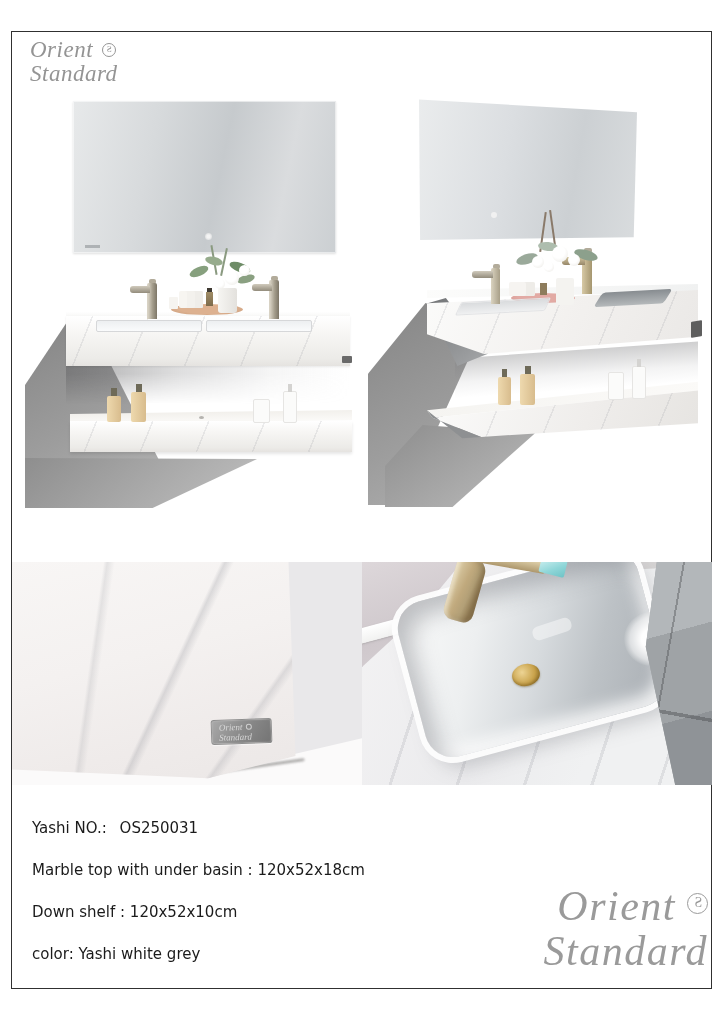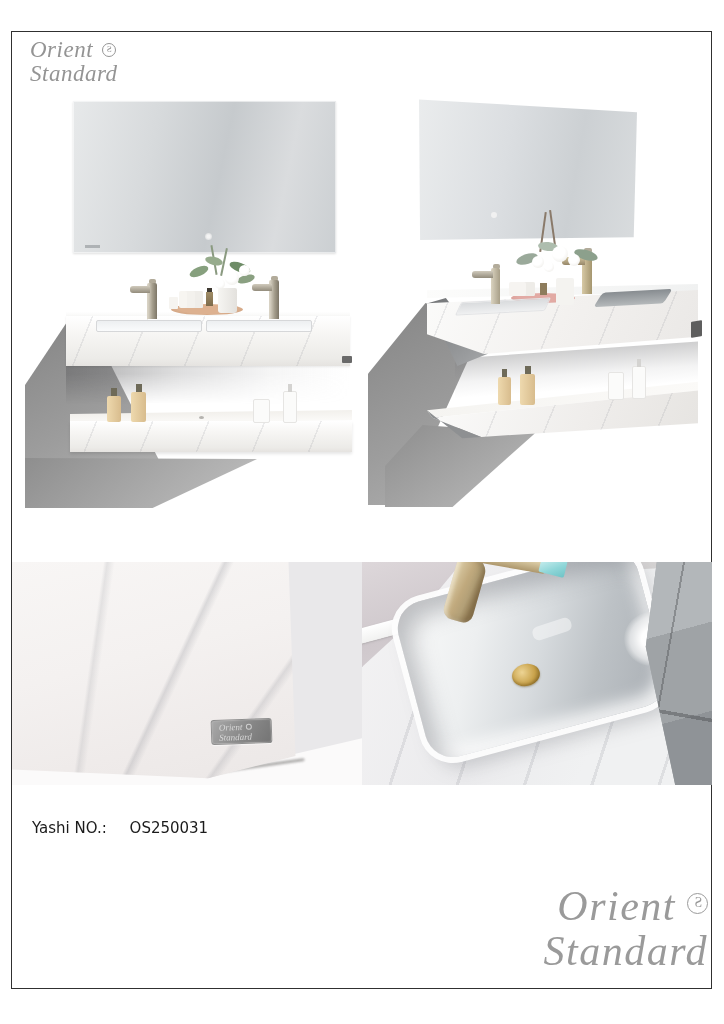--- a/index.html
+++ b/index.html
@@ -200,21 +200,21 @@
       linear-gradient(#9fa3a6,#9fa3a6);
     background-blend-mode:normal;}
   .d2-tiles::after{content:"";position:absolute;inset:0;
     background-image:linear-gradient(100deg,transparent 0 48%,rgba(75,77,80,.4) 48% 49.5%,transparent 49.5%),
       linear-gradient(10deg,transparent 0 33%,rgba(75,77,80,.45) 33% 34.5%,transparent 34.5%);}
 
   
   .specs{position:absolute;left:32px;top:820px;width:430px;color:var(--spec-text);
     font-family:"DejaVu Sans",sans-serif;font-size:15px;line-height:16px;}
   .spec-line{margin:0 0 26px 0;}
-  .spec-line .val{margin-left:18px;}
+  .spec-line .val{margin-left:8px;}
 </style>
 </head>
 <body>
 
 <div class="page">
   <div class="frame"></div>
 
   <div class="logo logo-top">
     <div class="l1">
       <span>Orient</span>
@@ -353,20 +353,23 @@
     <div class="abs d2-faucet-arm"></div>
     <div class="abs d2-teal"></div>
     <div class="d2-tiles"></div>
   </div>
 
   <div class="specs">
     <div class="spec-line">
       <span class="lab">Yashi NO.:</span>
       <span class="val">OS250031</span>
     </div>
+    <div class="spec-line">Marble top with under basin : 120x52x18cm</div>
+    <div class="spec-line">Down shelf : 120x52x10cm</div>
+    <div class="spec-line">color: Yashi white grey</div>
   </div>
 
   <div class="logo logo-bottom">
     <div class="l1">
       <span>Orient</span>
       <span class="mark mark-lg"><span>S</span></span>
     </div>
     <div>Standard</div>
   </div>
 </div>

